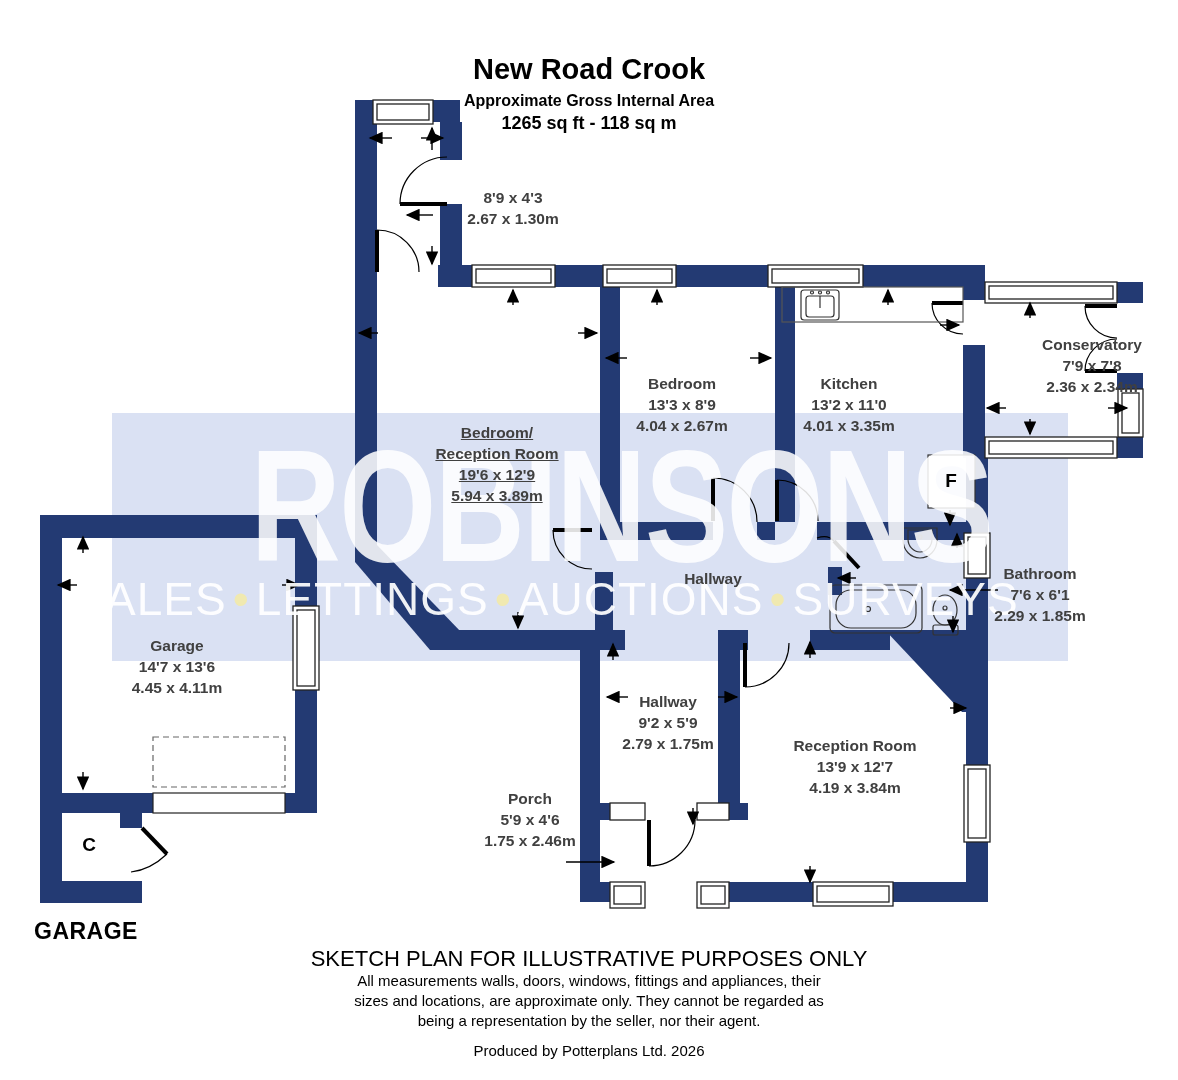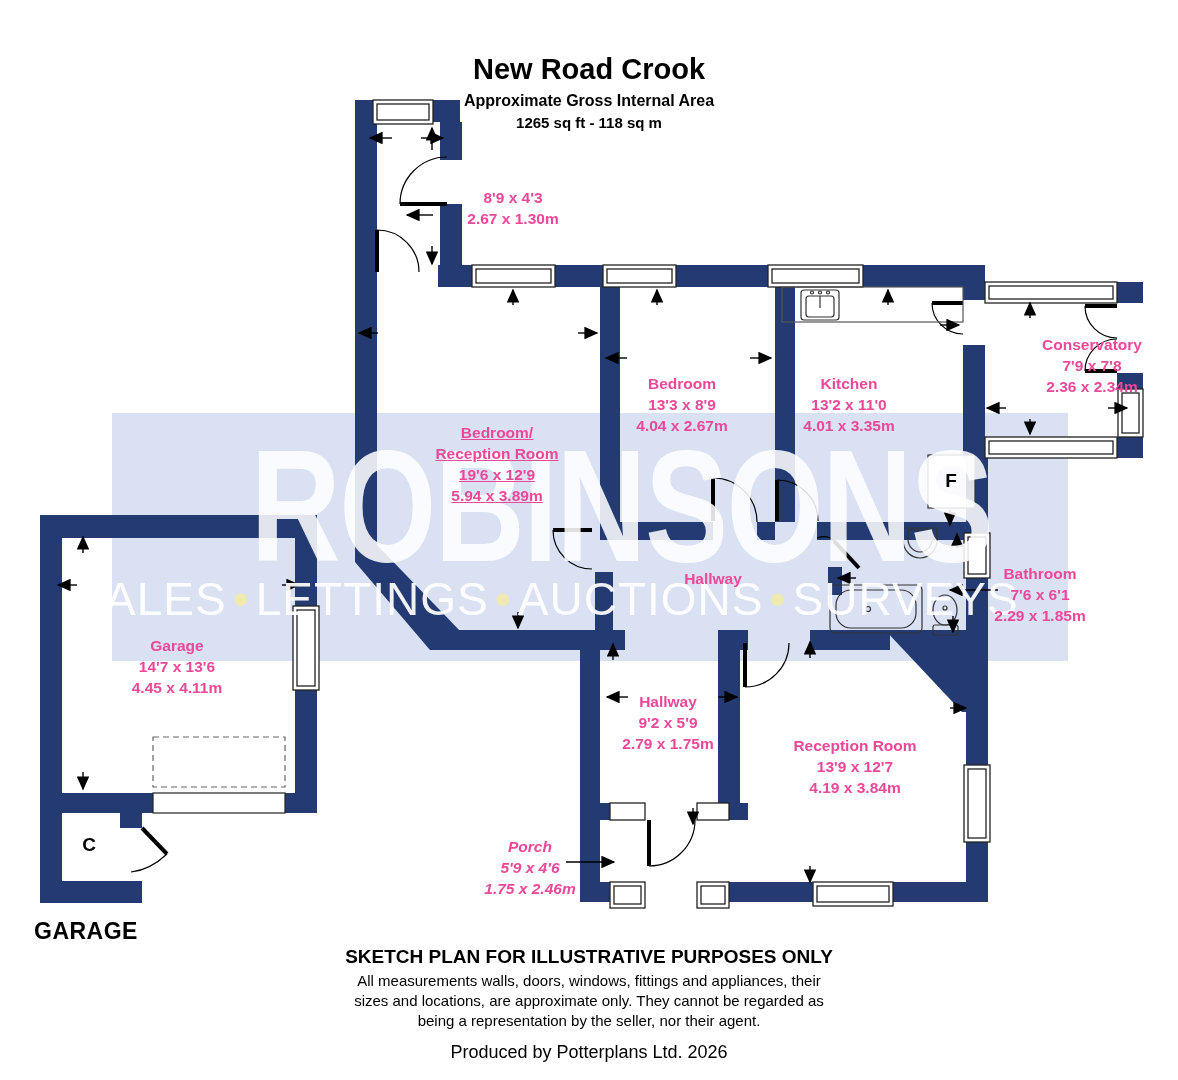--- a/index.html
+++ b/index.html
@@ -8,32 +8,32 @@
          font-family:"Liberation Sans",sans-serif;}
   .band{position:absolute;left:112px;top:413px;width:956px;height:248px;background:var(--band);}
   svg.plan{position:absolute;left:0;top:0;}
   .wm-brand{position:absolute;top:426px;left:0;width:1178px;text-align:center;
             font-weight:bold;font-size:160px;line-height:1;color:rgba(255,255,255,.87);padding-left:32px;}
   .wm-brand span{display:inline-block;transform:scaleX(.78);letter-spacing:-2px;}
   .wm-services{position:absolute;top:576px;left:0;width:1092px;text-align:center;
                font-size:46px;line-height:1;color:rgba(255,255,255,.93);letter-spacing:1px;}
   .wm-services .dot{color:var(--bullet);padding:0 6px;}
   .lbl{position:absolute;transform:translateX(-50%);text-align:center;white-space:nowrap;
-       font-weight:bold;font-size:15.5px;line-height:21px;color:#ec4899;}
+       font-weight:bold;font-size:15.5px;line-height:21px;color:#404040;}
   .title-block{position:absolute;left:0;top:18px;width:1178px;text-align:center;color:#000;margin-top:34px;}
   .title-block .t1{font-weight:bold;font-size:29px;line-height:34px;}
   .title-block .t2{font-weight:bold;font-size:16px;line-height:22px;margin-top:4px;}
-  .title-block .t3{font-weight:bold;font-size:15px;line-height:22px;}
+  .title-block .t3{font-weight:bold;font-size:18px;line-height:22px;}
   .garage-heading{position:absolute;left:34px;top:918px;font-weight:bold;font-size:23px;
                   letter-spacing:.5px;color:#000;}
   .appliance{position:absolute;transform:translateX(-50%);font-weight:bold;font-size:19px;color:#000;}
   .footer{position:absolute;left:0;width:1178px;text-align:center;color:#000;}
-  .footer-heading{top:946px;font-weight:bold;font-size:19px;}
+  .footer-heading{top:946px;font-weight:normal;font-size:22px;}
   .footer-disclaimer{top:971px;font-size:15px;line-height:20px;}
-  .footer-produced{top:1042px;font-size:18px;}
+  .footer-produced{top:1042px;font-size:15px;}
 </style>
 </head>
 <body>
 
 <div class="stage">
 
   <div class="band"></div>
 
   <svg class="plan" width="1178" height="1080" viewBox="0 0 1178 1080">
     <defs>
@@ -339,21 +339,21 @@
   <div class="lbl" style="left:668px;top:691px;">
     <div>Hallway</div>
     <div>9'2 x 5'9</div>
     <div>2.79 x 1.75m</div>
   </div>
   <div class="lbl" style="left:855px;top:735px;">
     <div>Reception Room</div>
     <div>13'9 x 12'7</div>
     <div>4.19 x 3.84m</div>
   </div>
-  <div class="lbl" style="left:530px;top:836px;font-style:italic;">
+  <div class="lbl" style="left:530px;top:788px;">
     <div>Porch</div>
     <div>5'9 x 4'6</div>
     <div>1.75 x 2.46m</div>
   </div>
   <div class="lbl" style="left:177px;top:635px;">
     <div>Garage</div>
     <div>14'7 x 13'6</div>
     <div>4.45 x 4.11m</div>
   </div>
 

